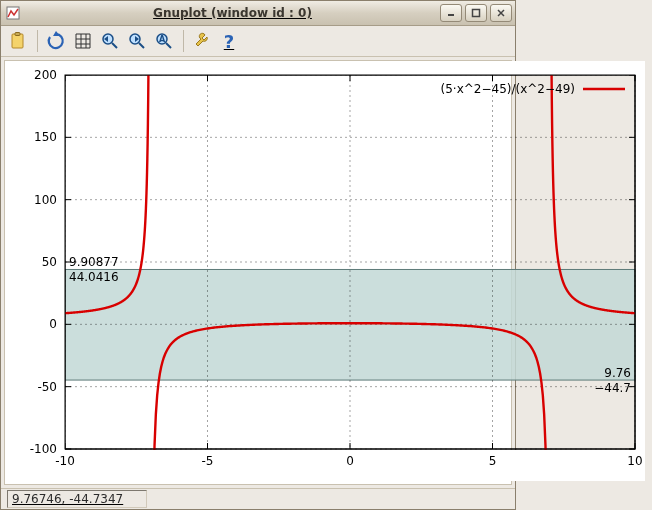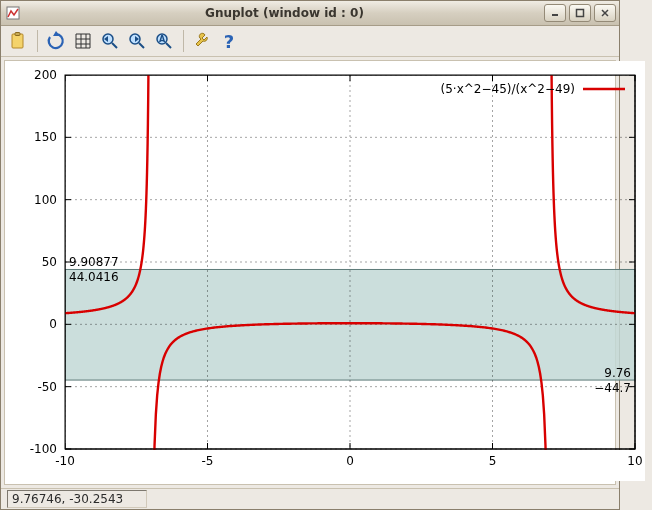--- a/index.html
+++ b/index.html
@@ -1,16 +1,16 @@
 <!DOCTYPE html>
 <html><head>
 <meta charset="utf-8">
 <style>
   html,body{margin:0;padding:0;font-family:"DejaVu Sans",Arial,sans-serif;font-size:12px;background:#ede9e3;}
-  .window{width:620px;height:510px;display:flex;flex-direction:column;border:1px solid #8a7f6c;box-sizing:border-box;background:#ede9e3;}
+  .window{width:516px;height:510px;display:flex;flex-direction:column;border:1px solid #8a7f6c;box-sizing:border-box;background:#ede9e3;text-decoration:underline;}
   .titlebar{height:24px;background:linear-gradient(to bottom,#f0ece4,#d6cfc0,#c9c1b0);display:flex;align-items:center;border-bottom:1px solid #a69c88;color:#3a362f;font-weight:bold;font-size:12px;}
   .titlebar .appicon{width:16px;height:16px;margin:0 4px;}
   .titlebar .title{flex:1;text-align:center;}
   .winbtn{width:20px;height:16px;margin-right:3px;border:1px solid #948a77;border-radius:3px;background:linear-gradient(to bottom,#fbf9f3,#d8d1c1);display:flex;align-items:center;justify-content:center;}
   .winbtn svg{display:block;}
   .toolbar{height:30px;background:#ede9e3;border-bottom:1px solid #c9c1b0;display:flex;align-items:center;padding:0 4px;}
   .tbtn{width:26px;height:26px;display:flex;align-items:center;justify-content:center;border-radius:3px;margin-right:1px;}
   .sep{width:1px;height:22px;background:#c0b8a8;margin:0 5px;}
   .plotwrap{flex:1;background:#fff;margin:3px;border:1px solid #c9c1b0;position:relative;}
   .statusbar{height:20px;background:#ede9e3;border-top:1px solid #c9c1b0;display:flex;align-items:center;padding-left:6px;color:#2b2b2b;font-size:12px;}
@@ -183,16 +183,16 @@
         <text x="570" y="32" text-anchor="end" font-size="12" fill="#000">(5·x^2−45)/(x^2−49)</text>
         <line x1="578" y1="28" x2="620" y2="28" stroke="#d80000" stroke-width="2.4"></line>
         <text x="64" y="205.48000000000002" font-size="12" fill="#000">9.90877</text>
         <text x="64" y="220.48000000000002" font-size="12" fill="#000">44.0416</text>
         <text x="626" y="316.05933333333337" text-anchor="end" font-size="12" fill="#000">9.76</text>
         <text x="626" y="331.05933333333337" text-anchor="end" font-size="12" fill="#000">−44.7</text>
       </svg>
   </div>
 
   <div class="statusbar">
-    <span class="statuscell">9.76746, -30.2543</span>
+    <span class="statuscell">9.76746, -44.7347</span>
   </div>
 
 </div>
 
 </body></html>

